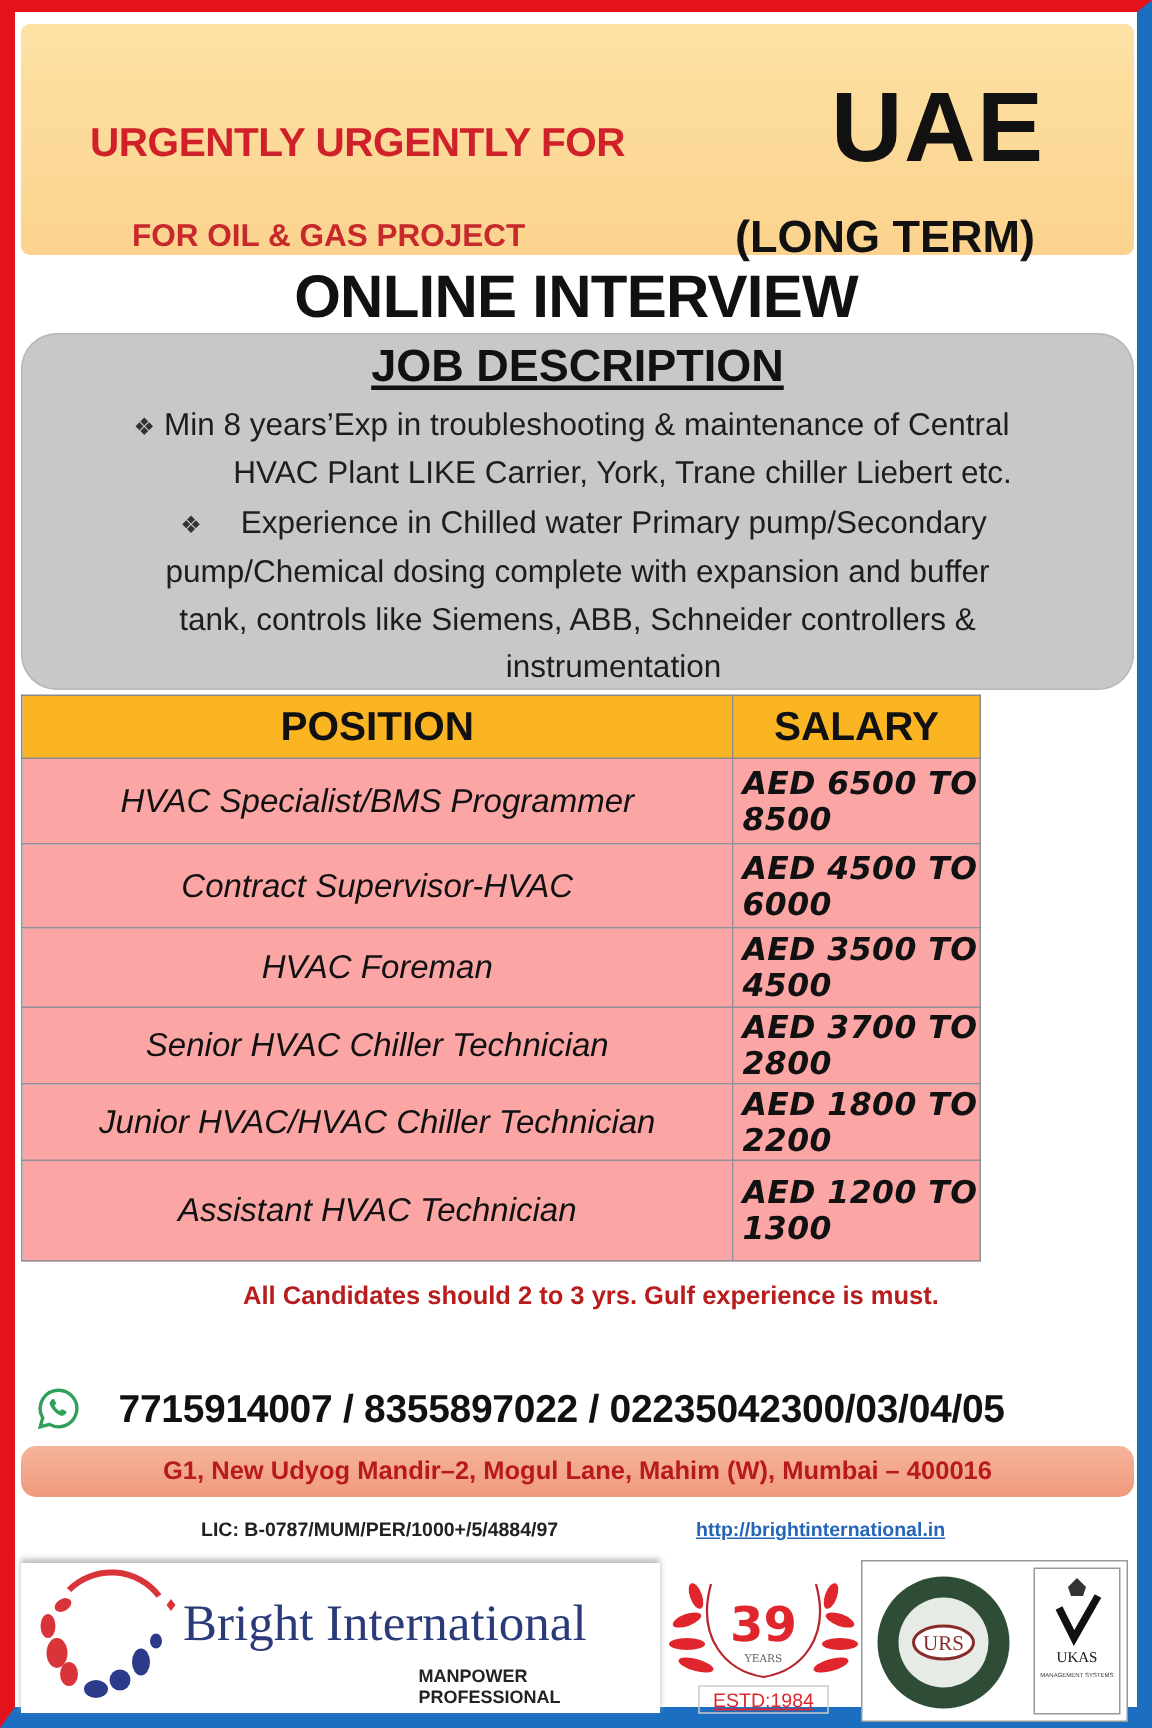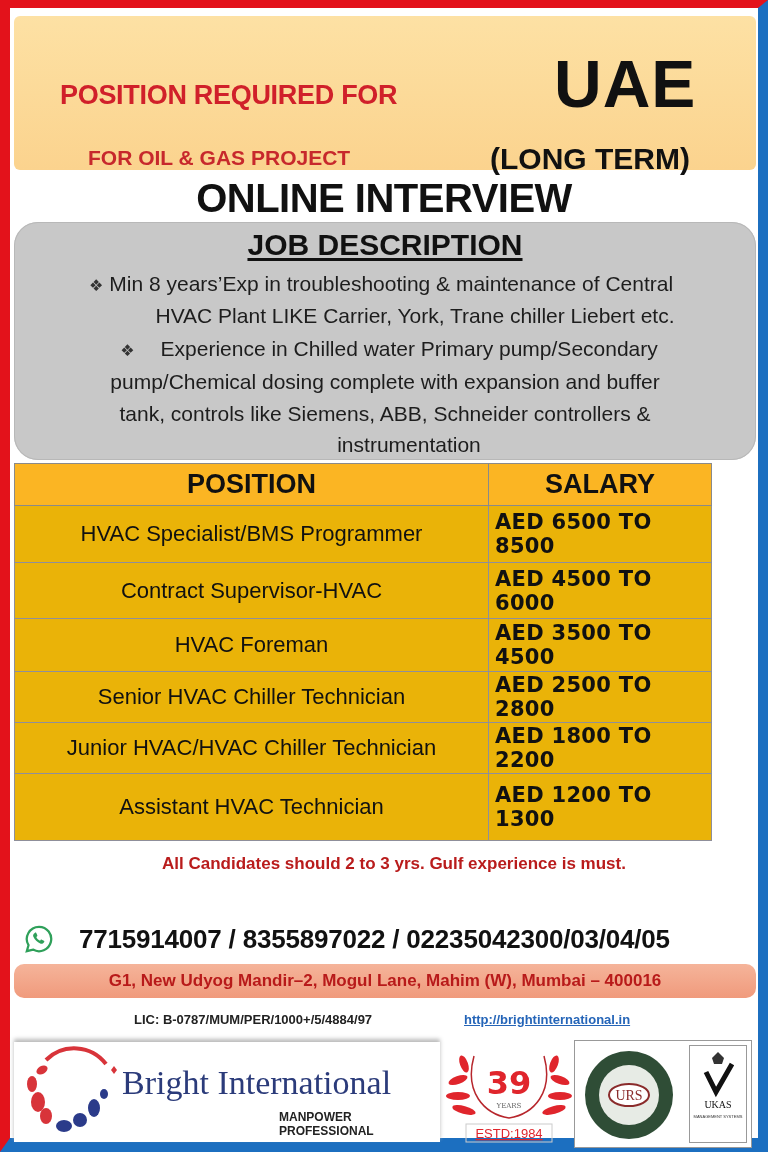--- a/index.html
+++ b/index.html
@@ -28,23 +28,23 @@
 
   .jd-box {
     position: absolute; left: 4px; top: 214px; width: 742px; height: 238px;
     background: #c8c8c8; border-radius: 24px; box-shadow: inset 0 0 0 1px #b8b8b8;
   }
   .jd-title { position: absolute; left: 0; top: 6px; width: 100%; text-align: center; font-size: 30px; font-weight: bold; color: #111; }
   .jd-title span { text-decoration: underline; text-underline-offset: 3px; }
   .jd-line { position: absolute; width: 100%; text-align: center; font-size: 21px; color: #1d1d1d; }
   .bullet { color: #333; font-size: 16px; margin-right: 6px; }
 
-  .table { position: absolute; left: 4px; top: 455px; width: 698px; border-collapse: collapse; }
+  .table { position: absolute; left: 4px; top: 455px; width: 640px; border-collapse: collapse; }
   .table th { background: #fbb523; height: 42px; font-size: 27px; font-weight: bold; color: #111; border: 1px solid #8a8a8a; }
-  .table td { background: #eab308; border: 1px solid #8f8f9a; font-size: 22px; color: #111; text-align: center; }
+  .table td { background: #fca5a5; border: 1px solid #8f8f9a; font-size: 22px; color: #111; text-align: center; font-style: italic; }
   .table td.pos { width: 474px; }
   .table td.sal { font-family: "DejaVu Sans", sans-serif; font-weight: bold; font-size: 21px; text-align: left; padding-left: 6px; letter-spacing: 0.3px; }
 
   .note { position: absolute; left: 0; top: 846px; width: 768px; text-align: center; font-size: 17px; font-weight: bold; color: #b91c1c; }
   .email { position: absolute; left: 0; top: 872px; width: 748px; text-align: center; font-size: 28px; font-weight: bold; color: #111; }
   .email a { color: #2565b8; text-decoration: underline; }
   .phone-row { position: absolute; left: 14px; top: 914px; width: 730px; height: 36px; }
   .wa-icon { position: absolute; left: 0; top: 2px; width: 30px; height: 30px; }
   .phones { position: absolute; left: 55px; top: 2px; font-size: 26px; font-weight: bold; color: #111; letter-spacing: -0.2px; }
 
@@ -69,21 +69,21 @@
   .cert-box { position: absolute; left: 564px; top: 1032px; width: 178px; height: 108px; border: 1px solid #999; background: #fff; }
   .urs { position: absolute; left: 6px; top: 6px; width: 96px; height: 96px; }
   .ukas-box { position: absolute; left: 114px; top: 4px; width: 58px; height: 98px; border: 1px solid #999; }
 </style>
 </head>
 <body>
 
 <div class="poster">
 
   <div class="header">
-    <div class="urgent">POSITION REQUIRED FOR</div>
+    <div class="urgent">URGENTLY URGENTLY FOR</div>
     <div class="oilgas">FOR OIL &amp; GAS PROJECT</div>
     <div class="uae">UAE</div>
     <div class="longterm">(LONG TERM)</div>
   </div>
 
   <div class="online">ONLINE INTERVIEW</div>
 
   <div class="jd-box">
     <div class="jd-title"><span>JOB DESCRIPTION</span></div>
     <div class="jd-line" style="top:50px; left:-4px;">
@@ -113,21 +113,21 @@
       <tr style="height:56px;">
         <td class="pos">Contract Supervisor-HVAC</td>
         <td class="sal">AED 4500 TO 6000</td>
       </tr>
       <tr style="height:53px;">
         <td class="pos">HVAC Foreman</td>
         <td class="sal">AED 3500 TO 4500</td>
       </tr>
       <tr style="height:51px;">
         <td class="pos">Senior HVAC Chiller Technician</td>
-        <td class="sal">AED 2500 TO 2800</td>
+        <td class="sal">AED 3700 TO 2800</td>
       </tr>
       <tr style="height:51px;">
         <td class="pos">Junior HVAC/HVAC Chiller Technician</td>
         <td class="sal">AED 1800 TO 2200</td>
       </tr>
       <tr style="height:67px;">
         <td class="pos">Assistant HVAC Technician</td>
         <td class="sal">AED 1200 TO 1300</td>
       </tr>
     </tbody>

